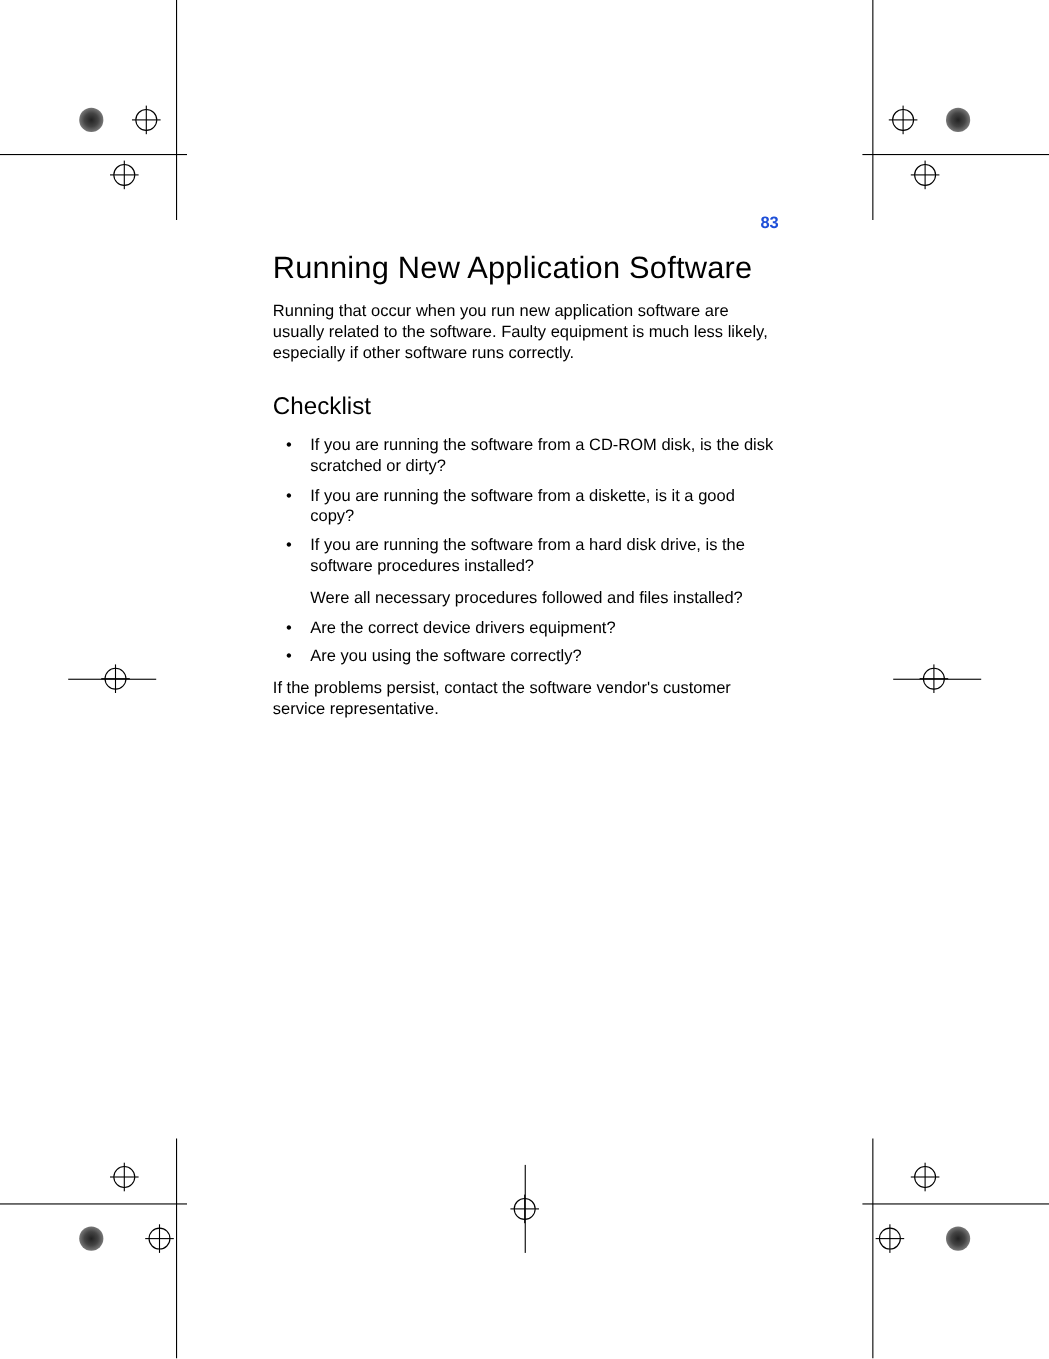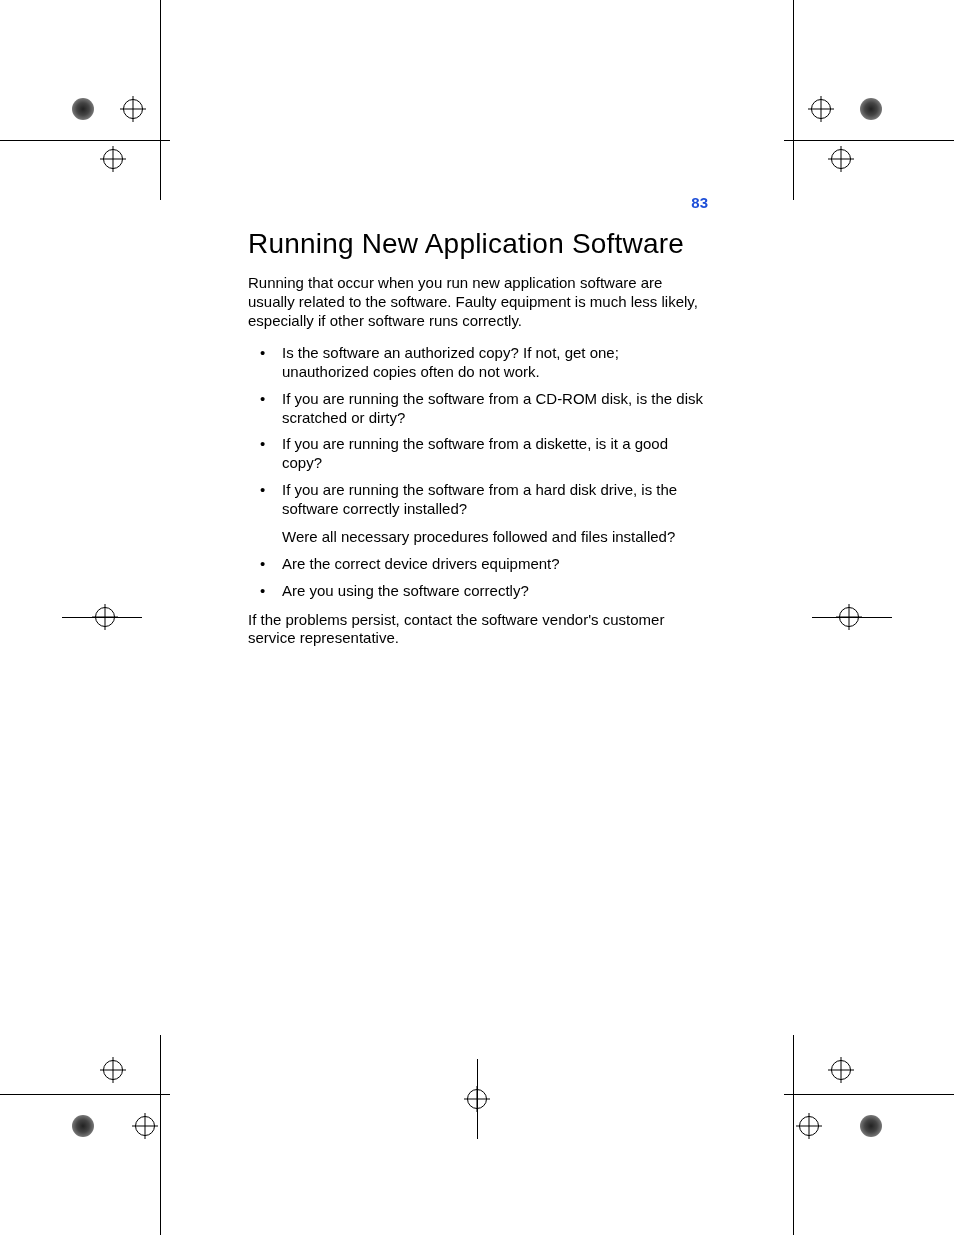--- a/index.html
+++ b/index.html
@@ -196,27 +196,27 @@
   <div class="vline" style="left:40px; top:0; height:80px;"></div>
 </div>
 
 <div class="page">
   <div class="page-number">83</div>
 
   <h1 class="title">Running New Application Software</h1>
 
   <p class="intro">Running that occur when you run new application software are usually related to the software. Faulty equipment is much less likely, especially if other software runs correctly.</p>
 
+  <h2 class="subhead">Checklist</h2>
 
   <ul class="checklist">
-    <li>Is the software an authorized copy? If not, get one; unauthorized copies often do not work.</li>
     <li>If you are running the software from a CD-ROM disk, is the disk scratched or dirty?</li>
     <li>If you are running the software from a diskette, is it a good copy?</li>
     <li>
-      <span>If you are running the software from a hard disk drive, is the software correctly installed?</span>
+      <span>If you are running the software from a hard disk drive, is the software procedures installed?</span>
       <span class="sub-line">Were all necessary procedures followed and files installed?</span>
     </li>
     <li>Are the correct device drivers equipment?</li>
     <li>Are you using the software correctly?</li>
   </ul>
 
   <p class="closing">If the problems persist, contact the software vendor's customer service representative.</p>
 </div>
 
 </body></html>

